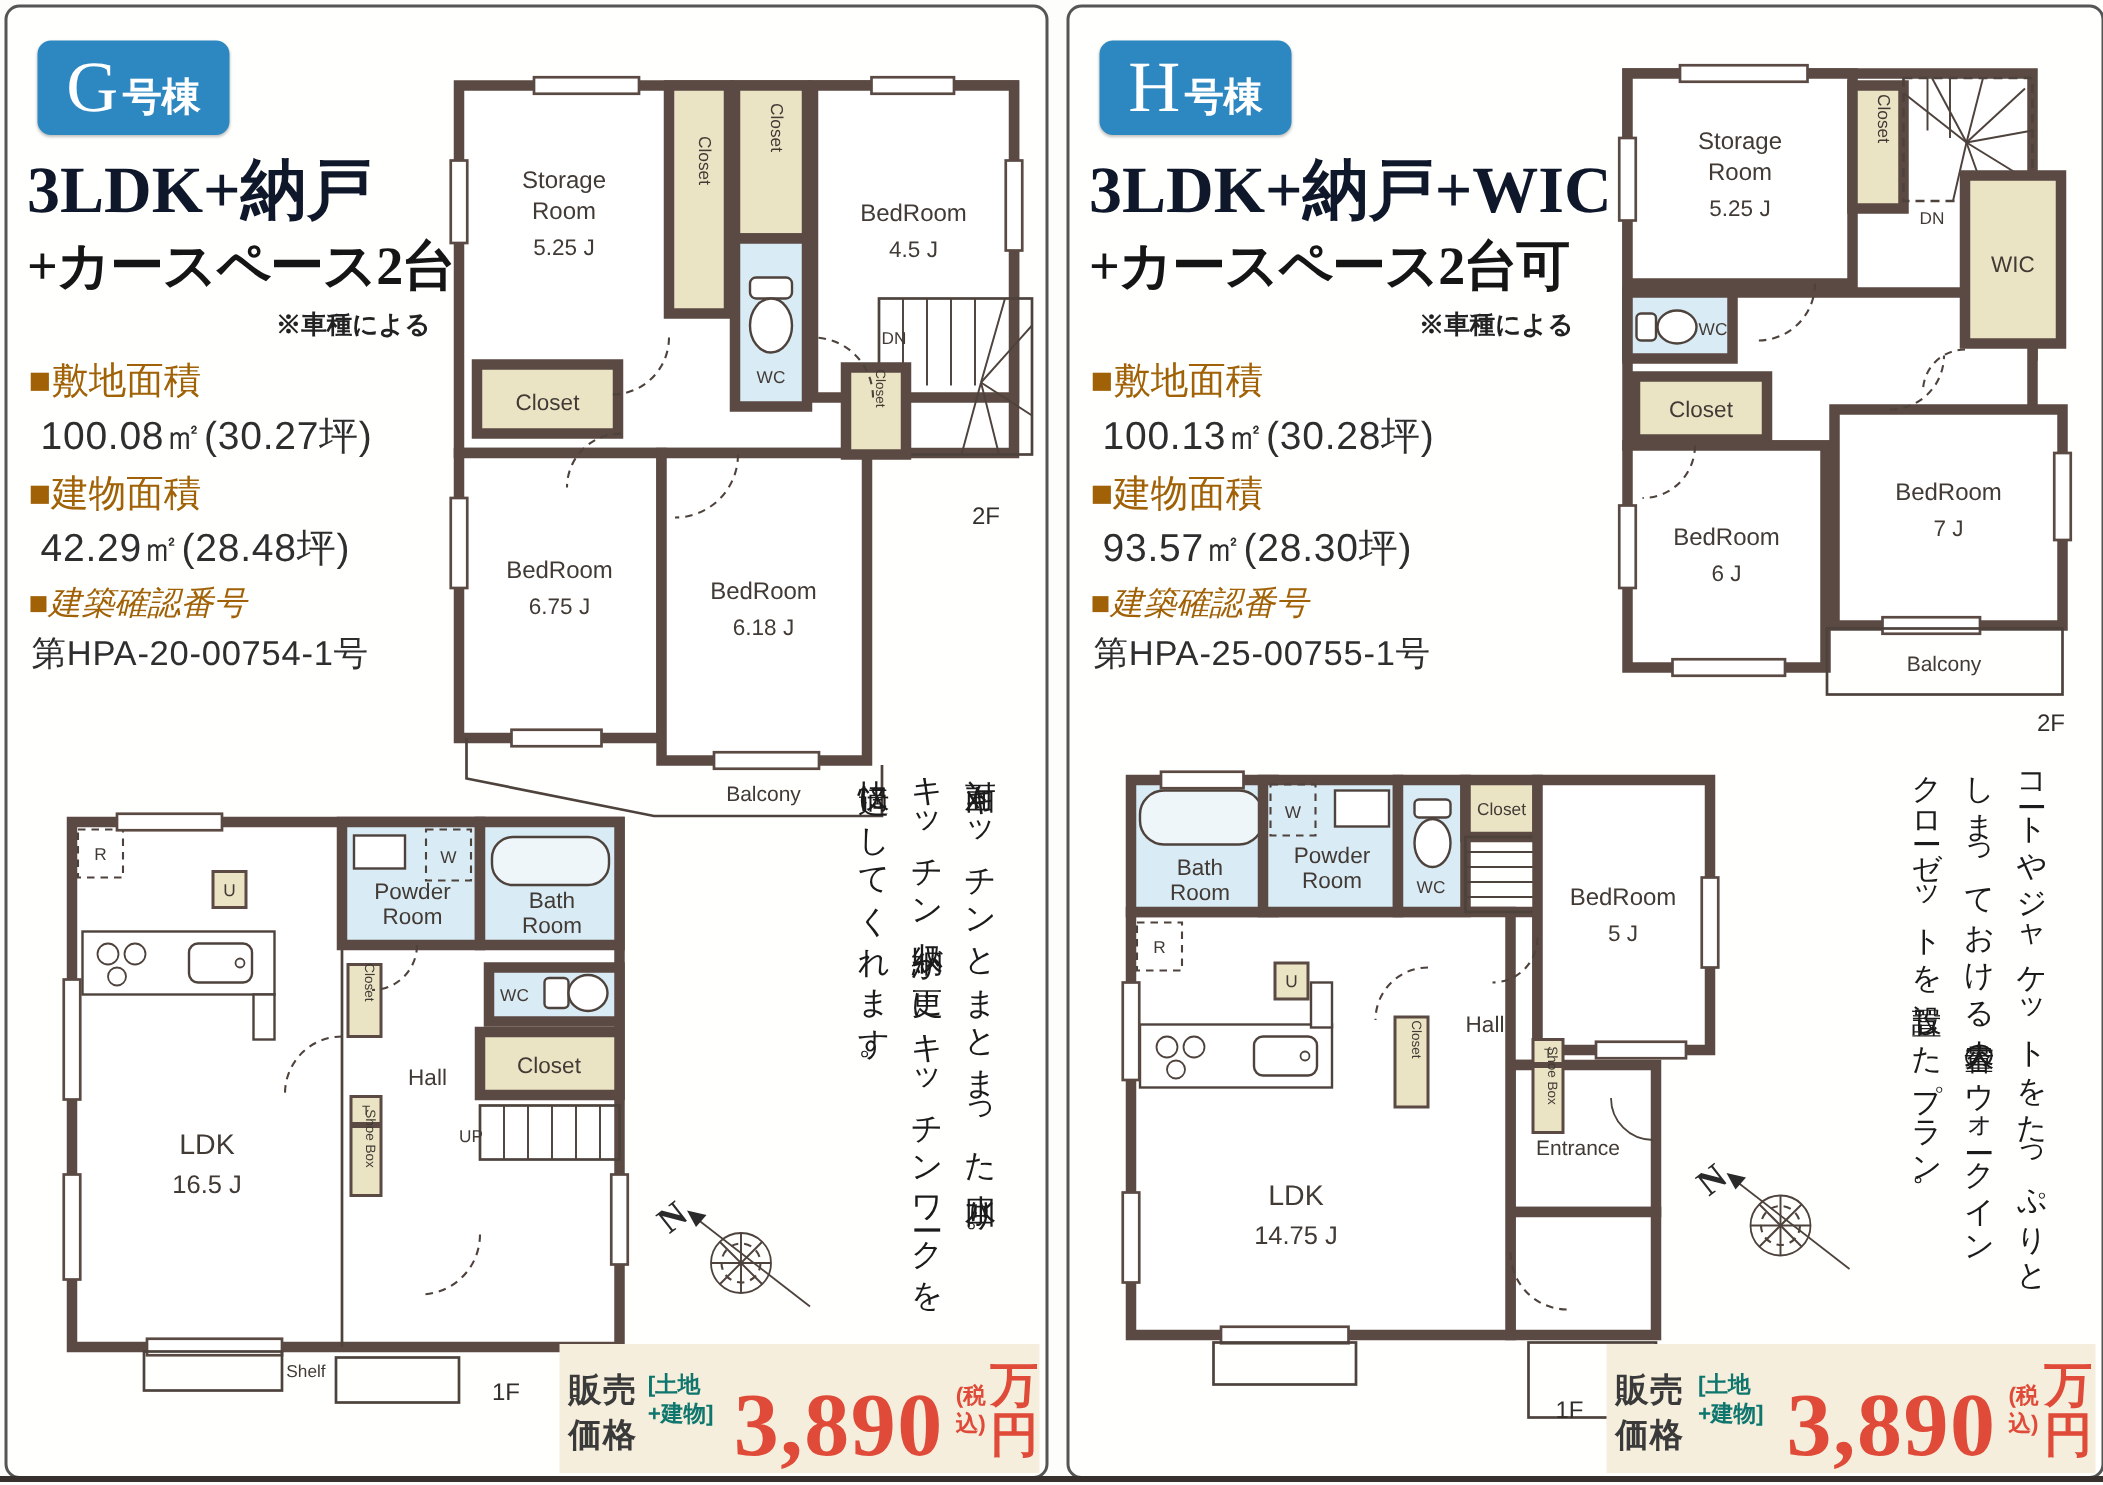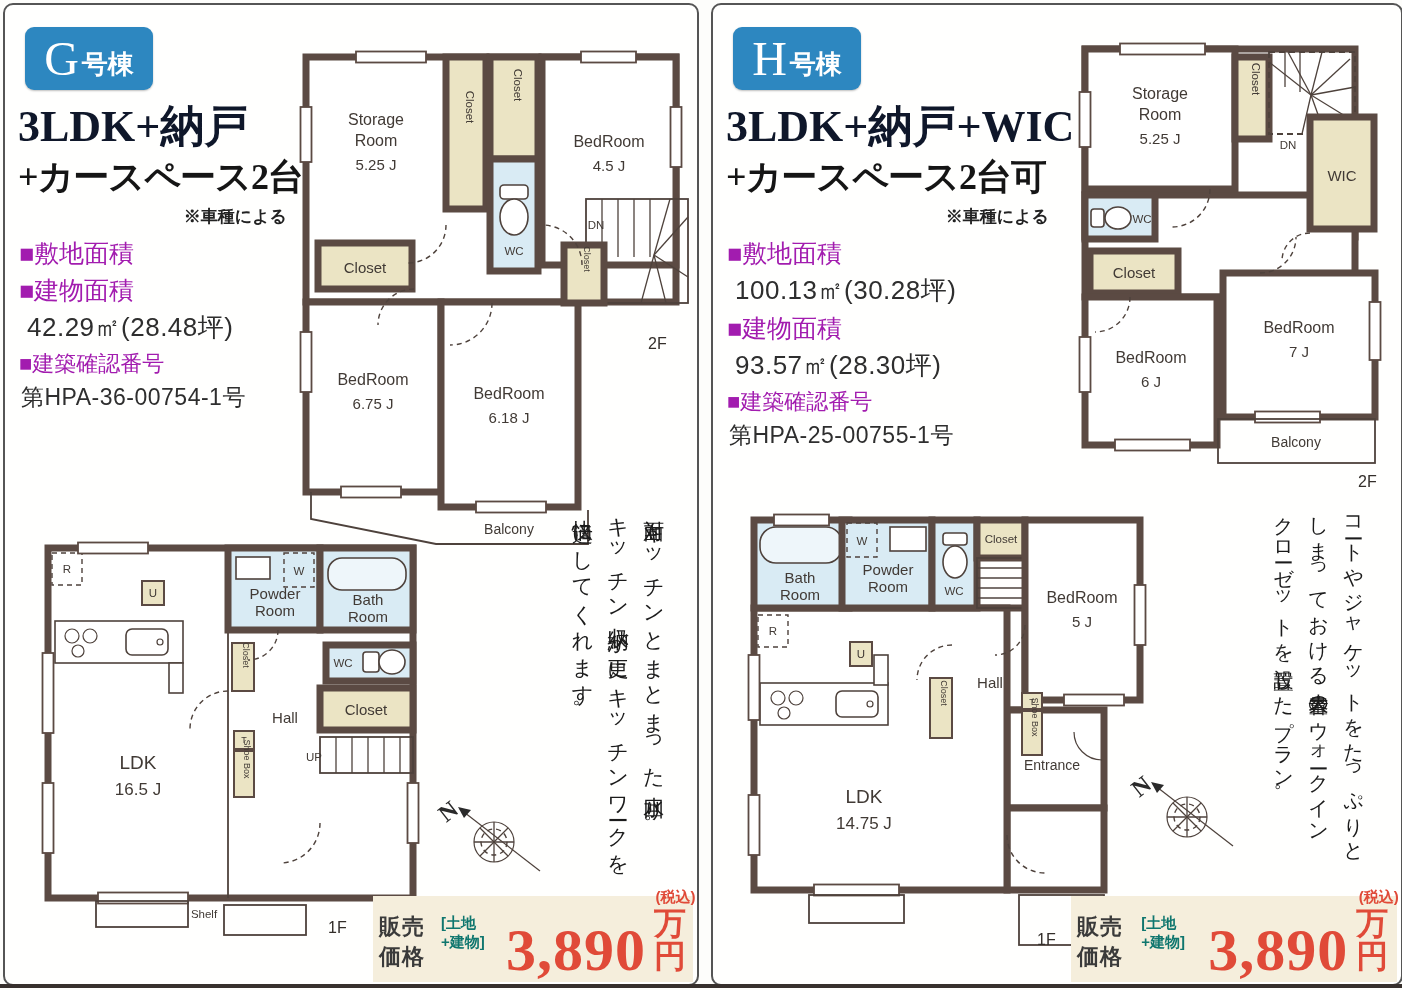--- a/index.html
+++ b/index.html
@@ -18,43 +18,43 @@
 
   .t1{position:absolute;left:13px;top:92px;font-family:Liberation Serif, serif;font-size:44px;
       font-weight:bold;color:#0f172a;white-space:nowrap;}
   .t2{position:absolute;left:13px;top:148px;font-family:"Liberation Serif",serif;font-size:36px;
       font-weight:bold;letter-spacing:-1px;color:#151515;white-space:nowrap;}
   .note{position:absolute;top:200px;font-size:17px;font-weight:bold;color:#222;text-align:right;}
   .panel-g .note{left:14px;width:268px;}
   .panel-h .note{left:14px;width:322px;}
 
   .specs{position:absolute;left:14px;top:228px;width:300px;}
-  .spec-label{font-size:25px;color:#a21caf;margin-top:4px;}
+  .spec-label{font-size:25px;color:#a16207;margin-top:4px;}
   .spec-value{font-size:26px;color:#2e2e2e;margin:3px 0 4px 8px;letter-spacing:0.5px;}
-  .spec-label.small{font-size:22px;margin-top:0;}
+  .spec-label.small{font-size:22px;margin-top:0;font-style:italic;}
   .spec-value.small{font-size:23px;margin-left:2px;}
 
   .desc{position:absolute;top:498px;writing-mode:vertical-rl;font-family:"Liberation Serif",serif;
         color:#1b1b1b;}
   .panel-g .desc{left:558px;height:414px;font-size:21px;letter-spacing:3px;line-height:1.55;}
   .panel-h .desc{left:552px;height:392px;font-size:20px;letter-spacing:2px;line-height:1.6;}
   .desc span{display:block;margin:0 3px;}
 
   .price-band{position:absolute;bottom:2px;height:86px;background:#f5eedc;}
   .panel-g .price-band{left:368px;width:320px;}
   .panel-h .price-band{left:358px;width:326px;}
   .price{position:absolute;bottom:8px;display:flex;align-items:flex-end;}
   .panel-g .price{left:374px;}
   .panel-h .price{left:364px;}
   .price-left{display:flex;margin-bottom:4px;}
   .price-label{font-size:22px;font-weight:bold;color:#3a3a3a;letter-spacing:1px;}
   .price-sub{font-size:15px;font-weight:bold;color:#0f766e;margin-top:2px;}
   .price-value{font-family:"Liberation Serif",serif;font-size:60px;font-weight:bold;color:#e04a38;
                line-height:.85;margin:0 8px 0 12px;letter-spacing:1px;}
-  .price-right{display:flex;flex-direction:column;align-items:center;margin-bottom:2px;}
+  .price-right{display:flex;flex-direction:row;align-items:center;margin-bottom:2px;}
   .price-tax{font-size:15px;font-weight:bold;color:#e04a38;}
   .price-unit{font-size:32px;font-weight:bold;color:#e04a38;line-height:1.05;}
 
   svg{position:absolute;overflow:visible;}
   svg text{font-family:"Liberation Sans",sans-serif;fill:#413a35;}
   .rm{font-size:16px;text-anchor:middle;}
   .sz{font-size:15px;text-anchor:middle;}
   .sm{font-size:11.5px;text-anchor:middle;}
   .xs{font-size:9px;text-anchor:middle;}
   .fl{font-size:16px;fill:#332e2a;}
@@ -78,24 +78,25 @@
   <section class="panel panel-g">
     <div class="badge">
       <span class="badge-letter">G</span>
       <span class="badge-suffix">号棟</span>
     </div>
     <div class="t1">3LDK+納戸</div>
     <div class="t2">+カースペース2台可</div>
     <div class="note">※車種による</div>
     <div class="specs">
       <div class="spec-label">■敷地面積</div>
+      <div class="spec-value">100.08㎡(30.27坪)</div>
       <div class="spec-label">■建物面積</div>
       <div class="spec-value">42.29㎡(28.48坪)</div>
       <div class="spec-label small">■建築確認番号</div>
-      <div class="spec-value small">第HPA-36-00754-1号</div>
+      <div class="spec-value small">第HPA-20-00754-1号</div>
     </div>
 
     <svg style="left:291px;top:42px" width="400" height="505" viewBox="0 0 400 505">
       <rect class="room" x="10" y="10" width="370" height="245"></rect>
       <rect class="room" x="10" y="255" width="135" height="190"></rect>
       <rect class="room" x="145" y="255" width="137" height="205"></rect>
       <rect class="room closet" x="150" y="10" width="40" height="152"></rect>
       <rect class="room closet" x="194" y="10" width="48" height="102"></rect>
       <rect class="room wet" x="194" y="112" width="48" height="112"></rect>
       <rect class="room" x="246" y="10" width="134" height="208"></rect>

